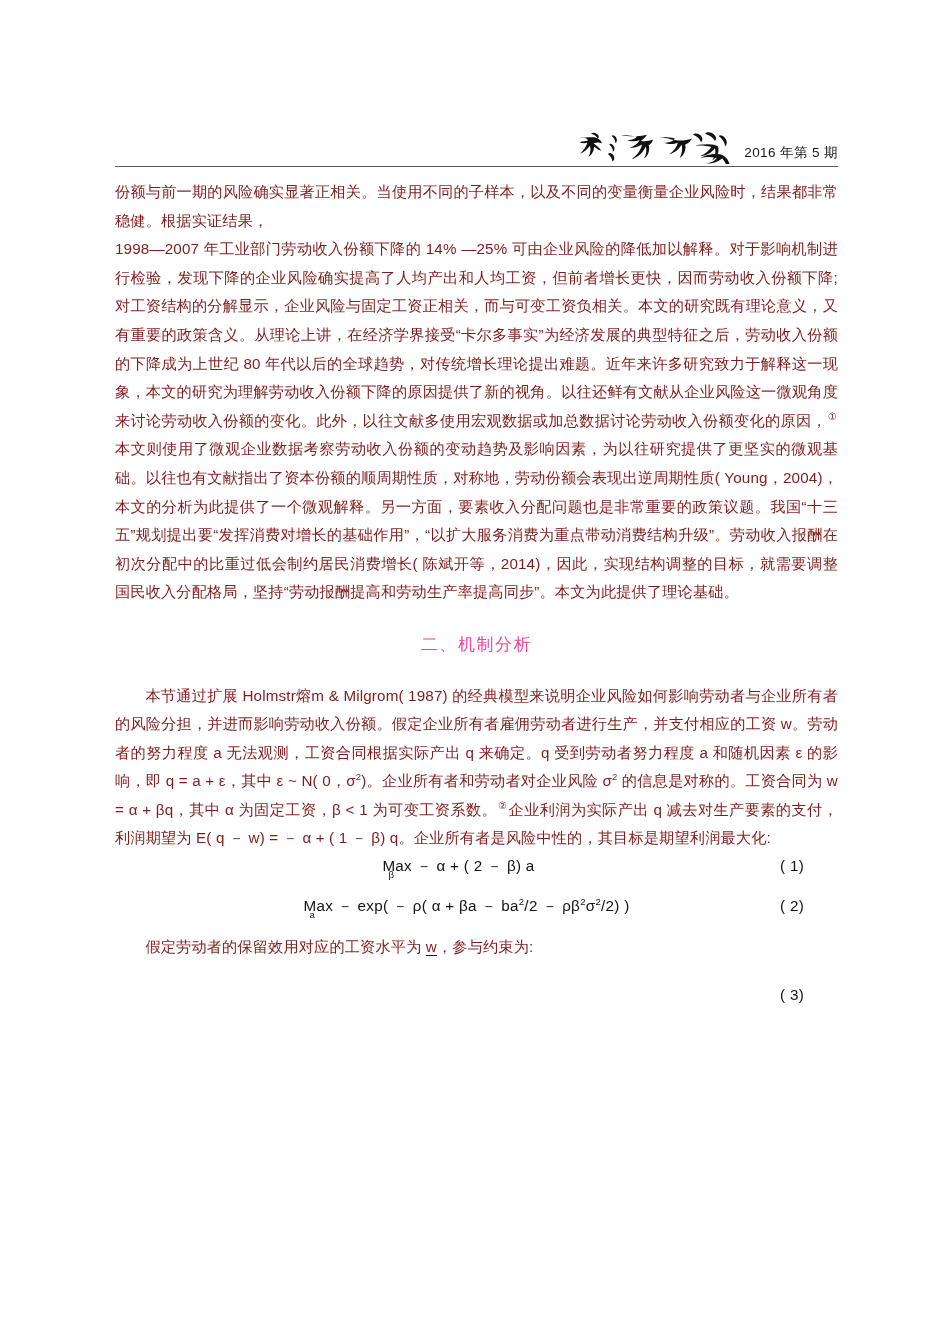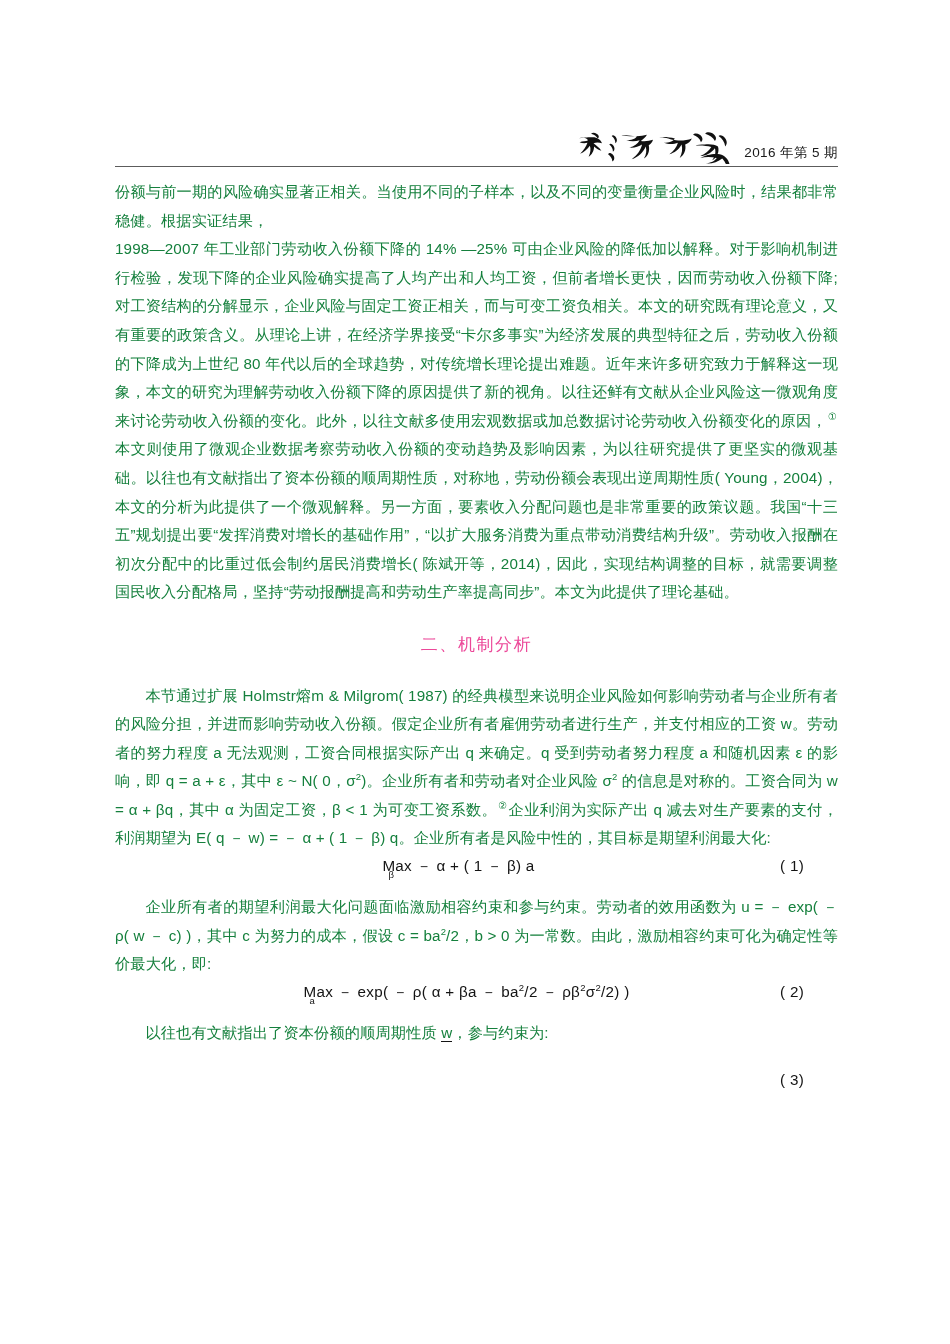--- a/index.html
+++ b/index.html
@@ -67,21 +67,21 @@
     top: 178px;
     width: 723px;
   }
   p.body {
     margin: 0;
     font-size: 15.2px;
     line-height: 28.6px;
     text-align: justify;
     text-justify: inter-ideograph;
     letter-spacing: 0.15px;
-    color: #15803d;
+    color: #7f1d1d;
   }
   p.indent {
     text-indent: 2em;
   }
 
   sup.fn {
     font-size: 10px;
     vertical-align: super;
     line-height: 0;
     padding: 0 1px;
@@ -194,35 +194,34 @@
 
     <div class="gap-before-heading"></div>
     <h2 class="section">二、机制分析</h2>
     <div class="gap-after-heading"></div>
 
     <p class="body indent"><span>本节通过扩展 Holmstr熔m &amp; Milgrom( 1987) 的经典模型来说明企业风险如何影响劳动者与企业所有者的风险分担，并进而影响劳动收入份额。假定企业所有者雇佣劳动者进行生产，并支付相应的工资 w。劳动者的努力程度 a 无法观测，工资合同根据实际产出 q 来确定。q 受到劳动者努力程度 a 和随机因素 ε 的影响，即 q = a + ε，其中 ε ~ N( 0，σ<span class="sup2">2</span>)。企业所有者和劳动者对企业风险 σ<span class="sup2">2</span> 的信息是对称的。工资合同为 w = α + βq，其中 α 为固定工资，β &lt; 1 为可变工资系数。</span><sup class="fn">②</sup><span>企业利润为实际产出 q 减去对生产要素的支付，利润期望为 E( q － w) = － α + ( 1 － β) q。企业所有者是风险中性的，其目标是期望利润最大化:</span></p>
 
     <div class="eq-row">
       <span class="eq-body eq-shift1">
         <span class="maxop"><span>Max</span><span class="subop">β</span></span>
-        <span>－ α + ( 1 － β) a</span>
+        <span>－ α + ( 2 － β) a</span>
       </span>
       <span class="eq-num">( 1)</span>
     </div>
 
-    <p class="body indent">企业所有者的期望利润最大化问题面临激励相容约束和参与约束。劳动者的效用函数为 u = － exp( － ρ( w － c) )，其中 c 为努力的成本，假设 c = ba<span class="sup2">2</span>/2，b &gt; 0 为一常数。由此，激励相容约束可化为确定性等价最大化，即:</p>
 
     <div class="eq-row">
       <span class="eq-body eq-shift2">
         <span class="maxop"><span>Max</span><span class="subop">a</span></span>
         <span>－ exp( － ρ( α + βa － ba<span class="sup2">2</span>/2 － ρβ<span class="sup2">2</span>σ<span class="sup2">2</span>/2) )</span>
       </span>
       <span class="eq-num">( 2)</span>
     </div>
 
-    <p class="body indent"><span>以往也有文献指出了资本份额的顺周期性质 </span><span class="wbar-inline">w</span><span>，参与约束为:</span></p>
+    <p class="body indent"><span>假定劳动者的保留效用对应的工资水平为 </span><span class="wbar-inline">w</span><span>，参与约束为:</span></p>
 
     <div class="eq-row" style="margin-top:20px">
       <span class="eq-num">( 3)</span>
     </div>
 
   </div>
 </div>
 
 </body></html>

